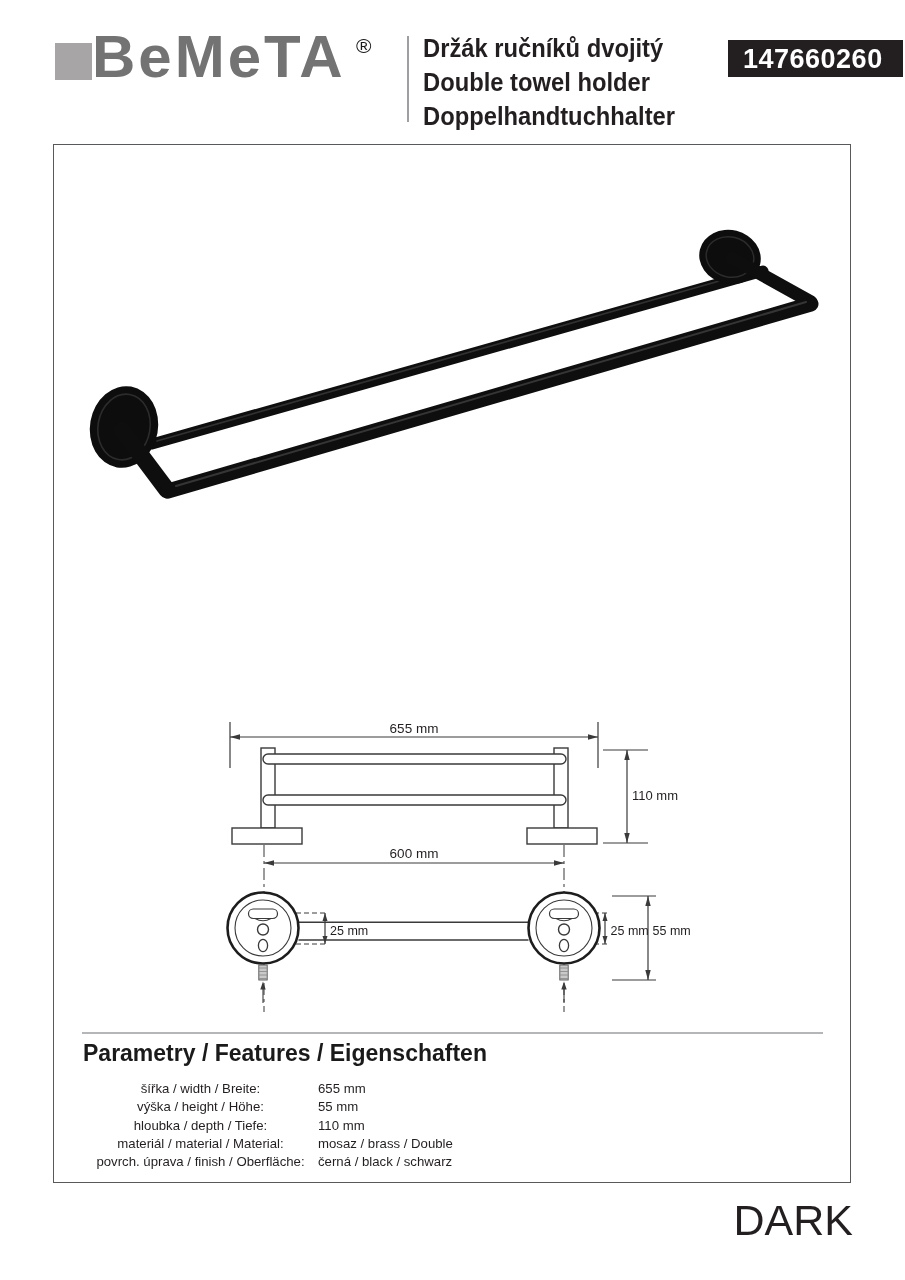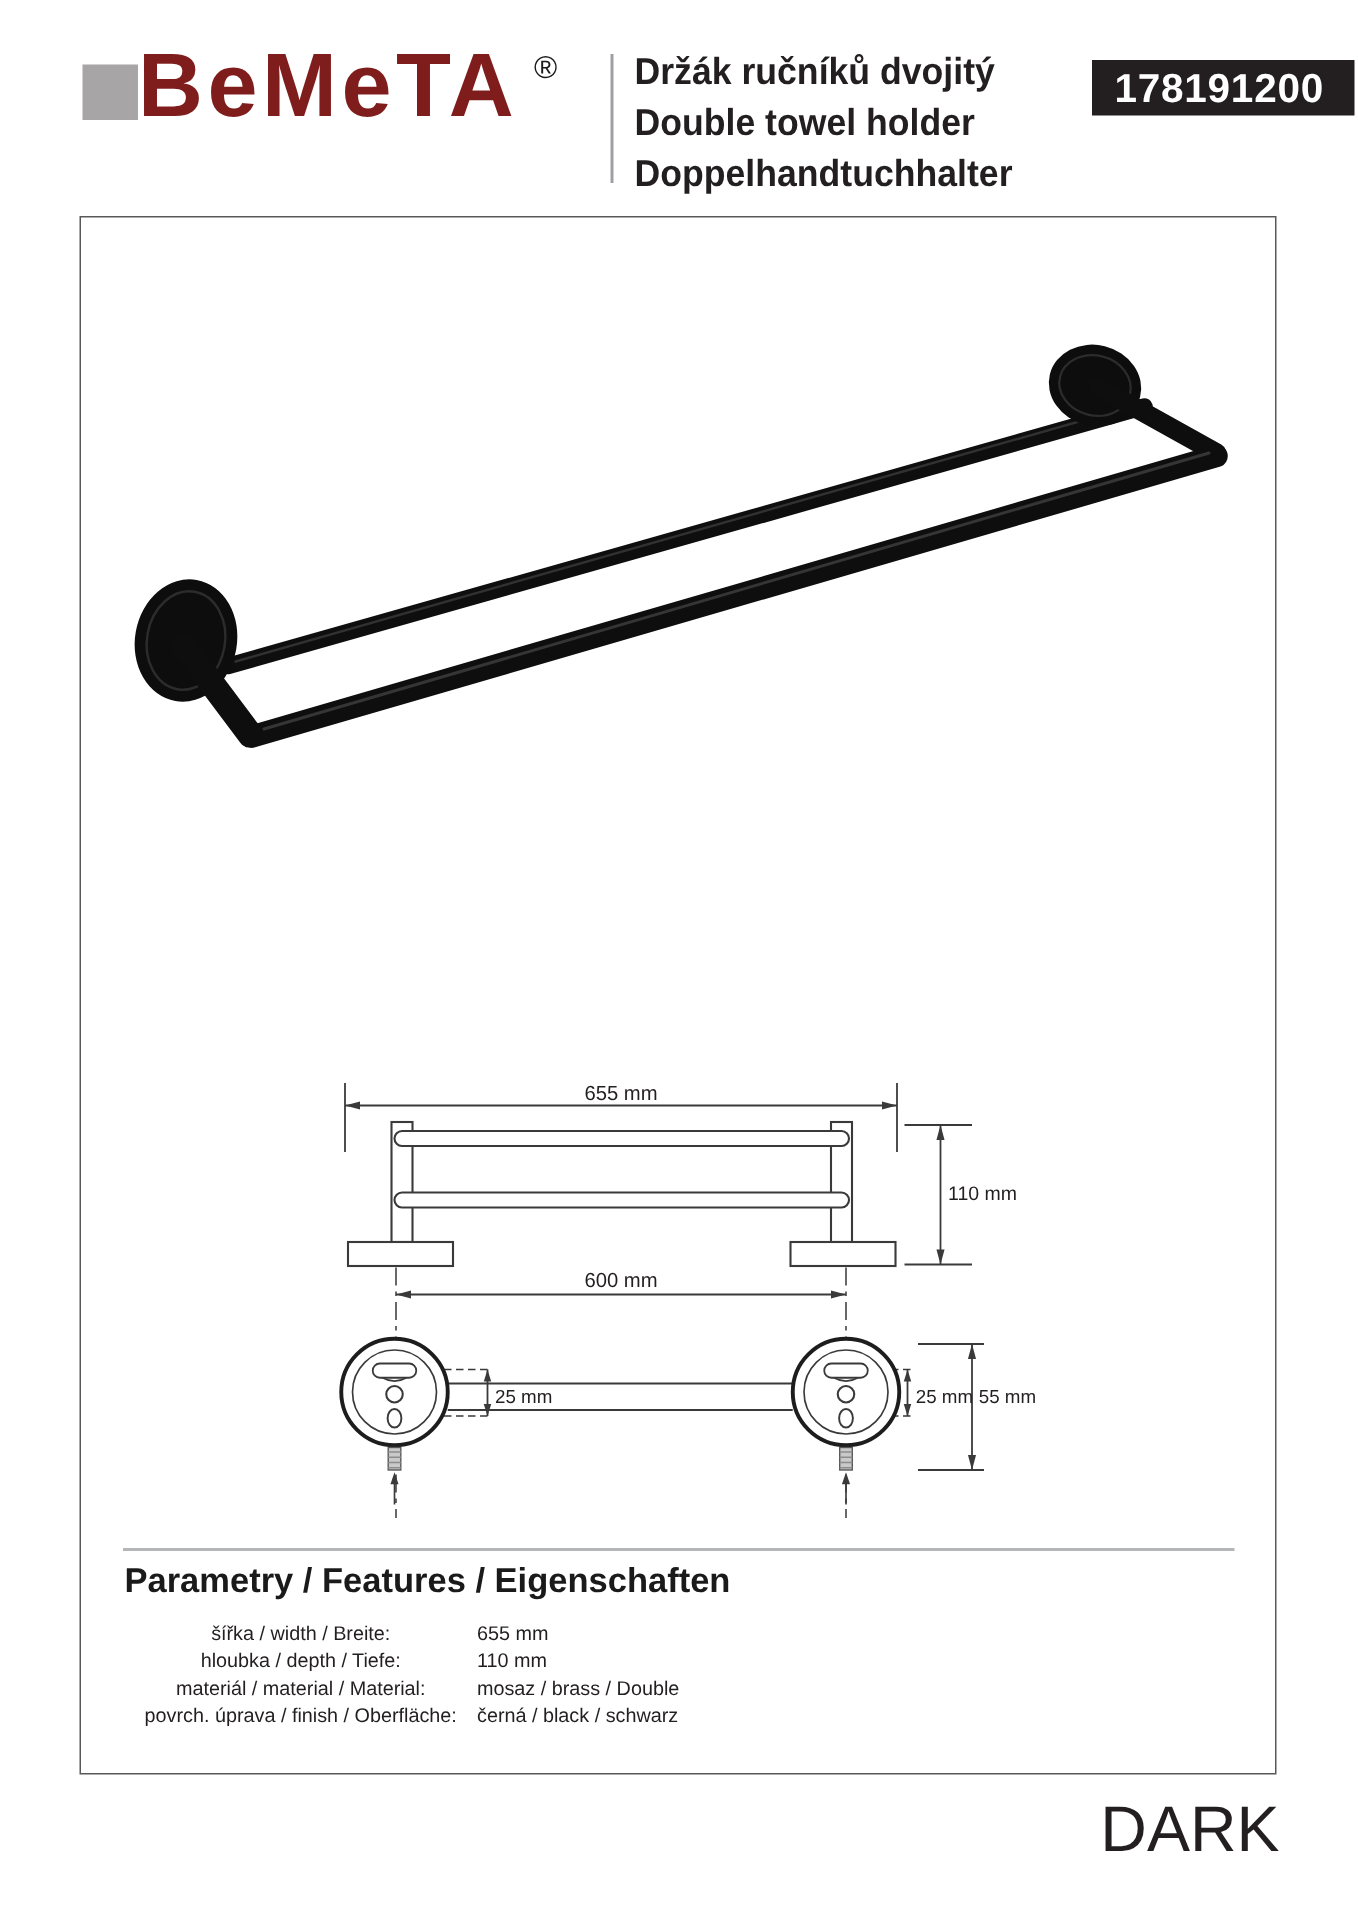--- a/index.html
+++ b/index.html
@@ -3,21 +3,21 @@
 <meta charset="utf-8">
 <style>
   html,body{margin:0;padding:0;}
   body{
     width:905px;height:1280px;position:relative;background:#ffffff;
     font-family:"Liberation Sans",sans-serif;color:#231f20;overflow:hidden;
   }
   .abs{position:absolute;}
   
   .logo-square{left:55px;top:43px;width:37px;height:37px;background:#a7a5a6;}
-  .logo-word{left:92px;top:26px;font-size:60px;font-weight:bold;letter-spacing:3px;color:#7f1d1d;line-height:62px;white-space:nowrap;}
+  .logo-word{left:92px;top:26px;font-size:60px;font-weight:bold;letter-spacing:3px;color:#737373;line-height:62px;white-space:nowrap;}
   .logo-reg{left:356px;top:34px;font-size:21px;font-weight:normal;color:#1a1a1a;}
   .header-divider{left:407px;top:36px;width:2px;height:86px;background:#9d9fa2;}
   .titles{left:423px;top:31px;transform:scaleX(0.95);transform-origin:left top;}
   .title-line{font-size:25px;font-weight:bold;line-height:34px;color:#231f20;white-space:nowrap;}
   .code-badge{left:728px;top:40px;width:175px;height:37px;background:#231f20;}
   .code-badge span{display:block;padding-left:15px;line-height:38px;font-size:27px;font-weight:bold;color:#ffffff;letter-spacing:0.5px;}
   
   .frame{left:53px;top:144px;width:798px;height:1039px;border:1.5px solid #58595b;box-sizing:border-box;}
   
   .separator{left:82px;top:1032px;width:741px;height:2px;background:#b4b6b8;}
@@ -34,21 +34,21 @@
 <div class="abs logo-square"></div>
 <div class="abs logo-word">BeMeTA</div>
 <div class="abs logo-reg">®</div>
 <div class="abs header-divider"></div>
 <div class="abs titles">
   <div class="title-line">Držák ručníků dvojitý</div>
   <div class="title-line">Double towel holder</div>
   <div class="title-line">Doppelhandtuchhalter</div>
 </div>
 <div class="abs code-badge">
-  <span>178191200</span>
+  <span>147660260</span>
 </div>
 
 <div class="abs frame"></div>
 
 <svg class="abs" style="left:60px;top:150px;" width="790" height="400" viewBox="0 0 790 400">
 
   <line x1="92" y1="294" x2="703" y2="121" stroke="#0e0e0e" stroke-width="11" stroke-linecap="round"></line>
   <line x1="97" y1="291" x2="698" y2="120" stroke="#383838" stroke-width="1.6" stroke-linecap="round" opacity="0.85"></line>
 
   <g>
@@ -160,20 +160,23 @@
   <text x="472.5" y="235" font-size="12.5" fill="#231f20">55 mm</text>
 </svg>
 
 <div class="abs separator"></div>
 <div class="abs params-heading">Parametry / Features / Eigenschaften</div>
 <div class="abs params">
   <div class="param-row">
     <span class="param-label">šířka / width / Breite:</span><span class="param-value">655 mm</span>
   </div>
   <div class="param-row">
+    <span class="param-label">výška / height / Höhe:</span><span class="param-value">55 mm</span>
+  </div>
+  <div class="param-row">
     <span class="param-label">hloubka / depth / Tiefe:</span><span class="param-value">110 mm</span>
   </div>
   <div class="param-row">
     <span class="param-label">materiál / material / Material:</span><span class="param-value">mosaz / brass / Double</span>
   </div>
   <div class="param-row">
     <span class="param-label">povrch. úprava / finish / Oberfläche:</span><span class="param-value">černá / black / schwarz</span>
   </div>
 </div>
 

